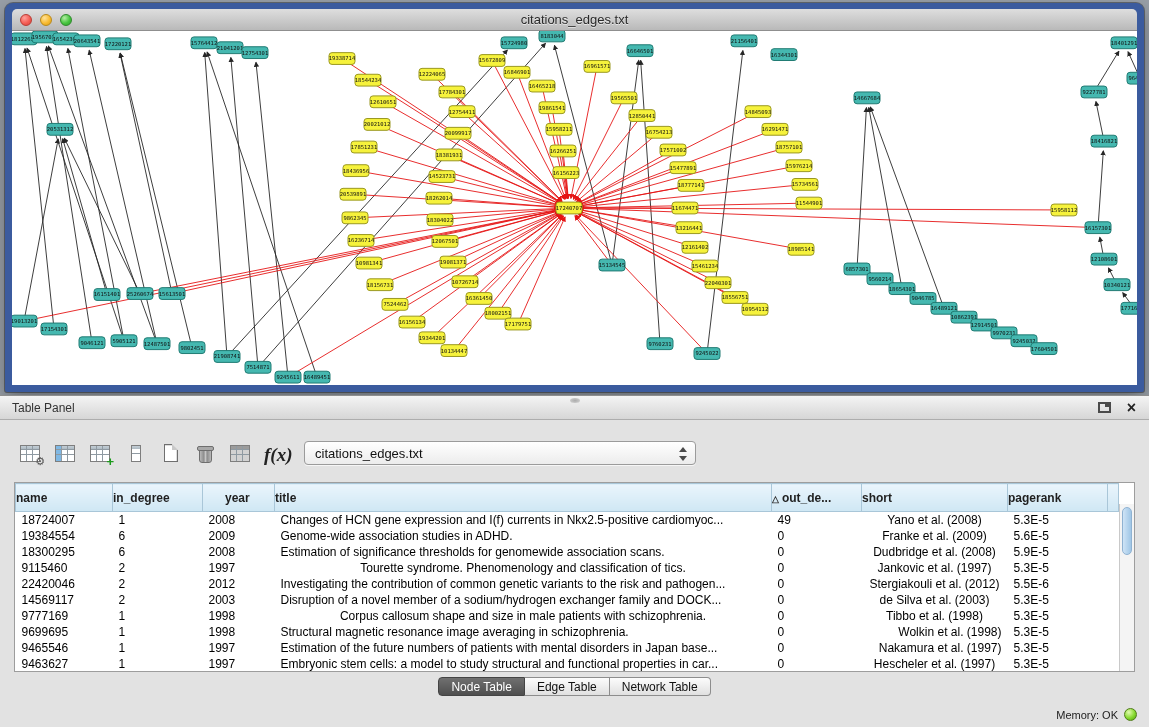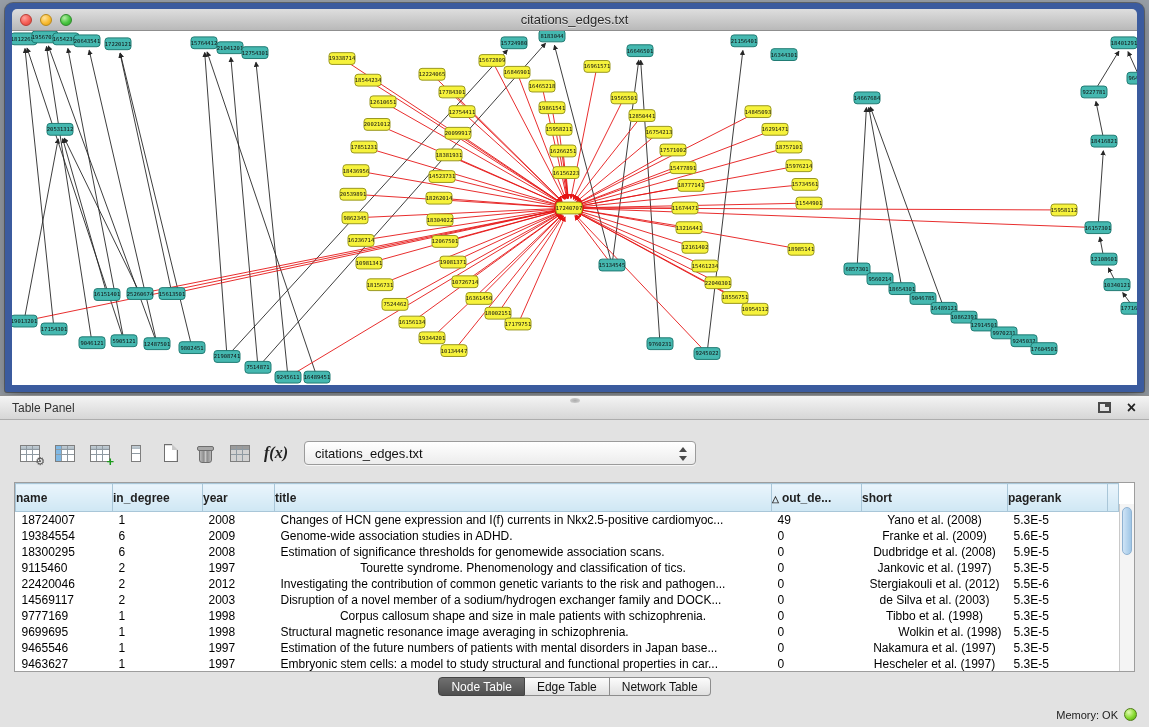--- a/index.html
+++ b/index.html
@@ -53,21 +53,21 @@
  linear-gradient(#8f9aa2,#8f9aa2) 0 7px/100% 1px no-repeat,
  linear-gradient(#c3ced6,#aebac2) 0 0/100% 3px no-repeat,#fff}
 .new-document-icon::before{left:8px;top:4px;width:12px;height:16px;border:1px solid #6f6f6f;background:#fff;box-shadow:inset -1px 1px 0 #ddd}
 .new-document-icon::after{content:"";position:absolute;left:16px;top:4px;width:0;height:0;border:3px solid #c9c9c9;border-right-color:#e2e2e2;border-top-color:#e2e2e2}
 .delete-table-icon::before{left:8px;top:9px;width:11px;height:12px;border:1px solid #6e6e6e;border-radius:1px 1px 3px 3px;background:linear-gradient(90deg,#b9b9b9,#8d8d8d 35%,#c6c6c6 50%,#8d8d8d 65%,#b9b9b9)}
 .delete-table-icon::after{content:"";position:absolute;left:6px;top:6px;width:15px;height:3px;background:#a9a9a9;border:1px solid #6e6e6e;border-radius:2px}
 .function-builder-icon::before{content:none}
 .glyph{position:absolute;right:0;bottom:0;font-size:10px}
 .table-mode-icon .glyph{right:-1px;bottom:-2px;font-size:11px;color:#555}
 .create-column-icon .glyph{right:0;bottom:-3px;font-size:13px;font-weight:bold;color:#1d9b1d}
-.function-builder-icon .glyph{left:3px;right:auto;top:4px;bottom:auto;font-family:"Liberation Serif",serif;font-style:italic;font-weight:bold;font-size:16px;color:#222}
+.function-builder-icon .glyph{left:3px;right:auto;top:4px;bottom:auto;font-family:"Liberation Serif",serif;font-style:italic;font-weight:bold;font-size:19px;color:#222}
 .dropdown{width:392px;height:24px;margin-left:8px;border:1px solid #9b9b9b;border-radius:4px;background:linear-gradient(#ffffff,#ececec);position:relative;box-shadow:0 1px 0 rgba(255,255,255,.7)}
 .dd-text{position:absolute;left:10px;top:4px;font-size:13px;color:#111}
 .dd-arrows{position:absolute;right:7px;top:3px;width:9px;height:18px}
 .dd-arrows::before{content:"";position:absolute;left:0;top:2px;border:4px solid transparent;border-bottom:5px solid #4a4a4a;border-top-width:0}
 .dd-arrows::after{content:"";position:absolute;left:0;bottom:2px;border:4px solid transparent;border-top:5px solid #4a4a4a;border-bottom-width:0}
 
 
 .table-wrap{position:absolute;left:14px;top:86px;width:1121px;height:190px;background:#fff;border:1px solid #9d9d9d}
 .data-table{border-collapse:collapse;table-layout:fixed;width:1104px;font-size:12px}
 th{height:28px;font-weight:bold;background:linear-gradient(#eaf5fc,#cfe7f4);border:1px solid #a9c6d8;color:#1f1f1f;font-size:12px;text-align:left;overflow:hidden;white-space:nowrap}
@@ -686,21 +686,21 @@
       <span class="dd-arrows"></span>
     </div>
   </div>
 
   <div class="table-wrap">
     <table class="data-table">
       <thead>
           <tr id="thead-row">
             <th style="width: 97px;"><span>name</span></th>
             <th style="width: 90px;"><span>in_degree</span></th>
-            <th style="width: 72px;"><span>year</span></th>
+            <th style="width: 72px; padding-left: 22px;"><span>year</span></th>
             <th style="width: 497px;"><span>title</span></th>
             <th style="width: 90px; margin-top: 32px;"><span class="sort">△</span><span>out_de...</span></th>
             <th style="width: 146px;"><span>short</span></th>
             <th style="width: 100px;"><span>pagerank</span></th>
             <th></th>
           </tr>
         </thead>
       <tbody id="tbody">
           <tr>
             <td style="text-align: left;">18724007</td>
@@ -781,21 +781,21 @@
             <td style="text-align: right;">Wolkin et al. (1998)</td>
             <td style="text-align: left;">5.3E-5</td>
             <td></td>
           </tr>
           <tr>
             <td style="text-align: left;">9465546</td>
             <td style="text-align: left;">1</td>
             <td style="text-align: left;">1997</td>
             <td style="text-align: left;">Estimation of the future numbers of patients with mental disorders in Japan base...</td>
             <td style="text-align: left;">0</td>
-            <td style="text-align: center;">Nakamura et al. (1997)</td>
+            <td style="text-align: right;">Nakamura et al. (1997)</td>
             <td style="text-align: left;">5.3E-5</td>
             <td></td>
           </tr>
           <tr>
             <td style="text-align: left;">9463627</td>
             <td style="text-align: left;">1</td>
             <td style="text-align: left;">1997</td>
             <td style="text-align: left;">Embryonic stem cells: a model to study structural and functional properties in car...</td>
             <td style="text-align: left;">0</td>
             <td style="text-align: center;">Hescheler et al. (1997)</td>

